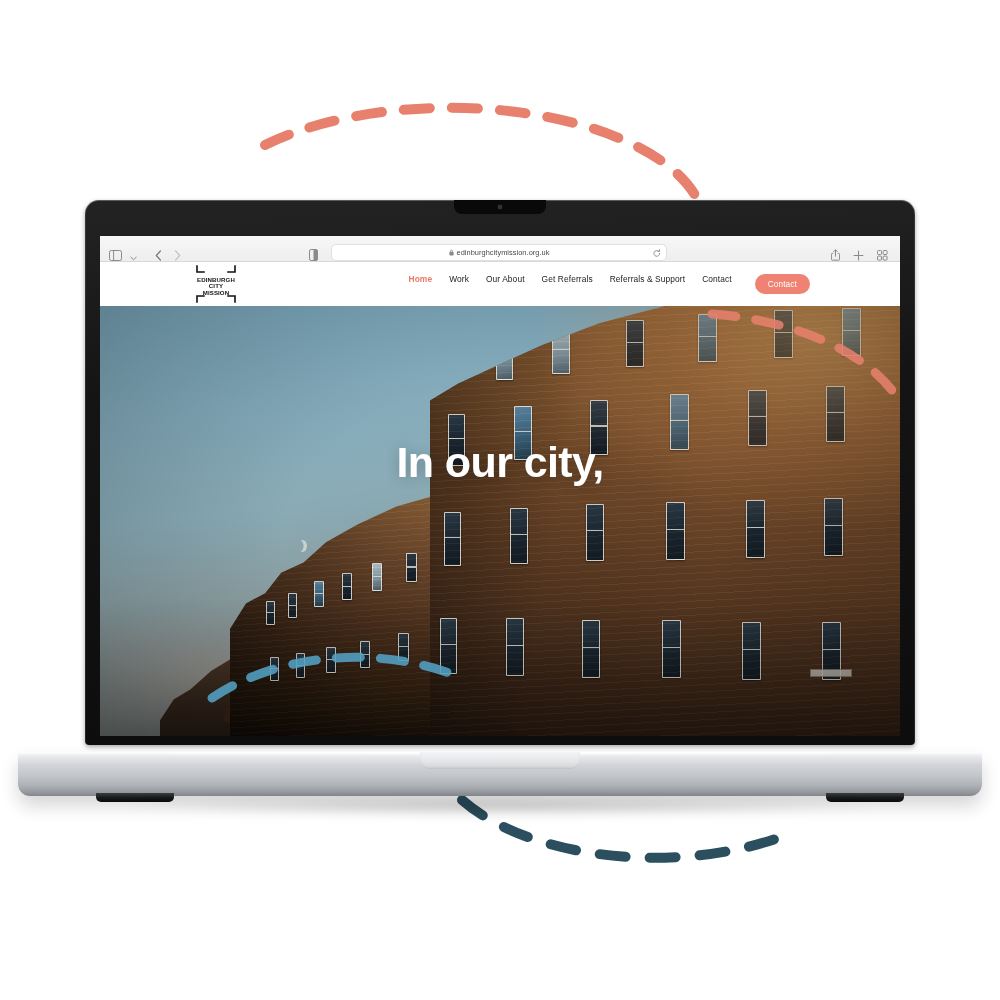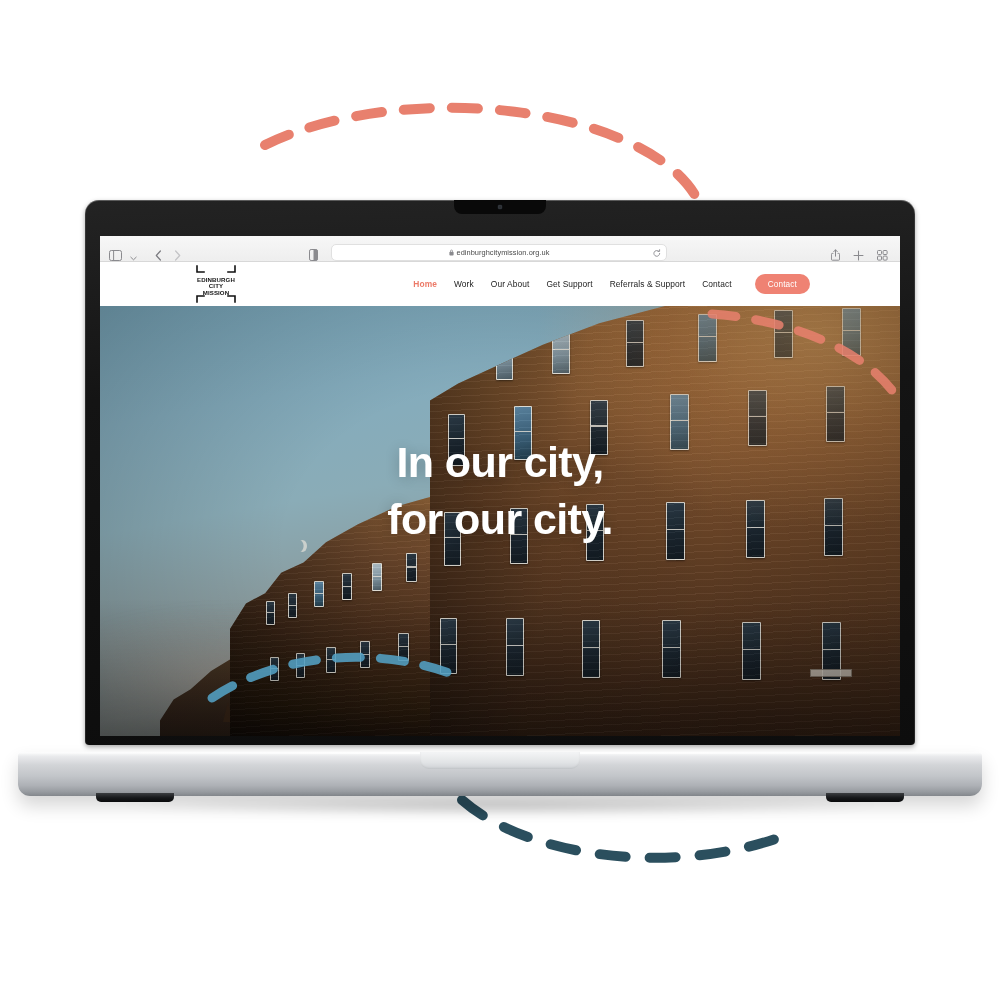--- a/index.html
+++ b/index.html
@@ -174,21 +174,21 @@
     transform: translateY(-50%);
     width: 56px;
     height: 40px;
   }
   .logo svg { display: block; }
 
   .nav {
     margin-left: auto;
     margin-right: 90px;
     display: flex;
-    align-items: center;
+    align-items: flex-start;
     gap: 17px;
   }
   .nav-link {
     font-size: 8.4px;
     color: #1c1c1c;
     letter-spacing: 0.1px;
     white-space: nowrap;
     cursor: pointer;
     text-decoration: none;
   }
@@ -578,21 +578,21 @@
             <text x="28" y="17.6" text-anchor="middle" font-family="Liberation Sans, sans-serif" font-size="6.1" font-weight="bold" fill="#111111" letter-spacing="0.1">EDINBURGH</text>
             <text x="28" y="24.4" text-anchor="middle" font-family="Liberation Sans, sans-serif" font-size="6.1" font-weight="bold" fill="#111111" letter-spacing="0.1">CITY</text>
             <text x="28" y="31.2" text-anchor="middle" font-family="Liberation Sans, sans-serif" font-size="6.1" font-weight="bold" fill="#111111" letter-spacing="0.1">MISSION</text>
           </svg>
         </div>
 
         <nav class="nav">
           <a class="nav-link active" href="#">Home</a>
           <a class="nav-link" href="#">Work</a>
           <a class="nav-link" href="#">Our About</a>
-          <a class="nav-link" href="#">Get Support</a>
+          <a class="nav-link" href="#">Get Referrals</a>
           <a class="nav-link" href="#">Referrals &amp; Support</a>
           <a class="nav-link" href="#">Contact</a>
           <button class="donate-btn">Contact</button>
         </nav>
       </div>
 
       <div class="hero">
 
         <div class="hero-photo">
           <div class="sky"></div>
@@ -659,21 +659,20 @@
         <svg style="position:absolute;left:0;top:0;width:800px;height:430px;z-index:7;pointer-events:none;" viewBox="0 0 800 430">
           <path d="M 112 392 A 210 150 0 0 1 352 368" fill="none" stroke="#53a0c4" stroke-width="9" stroke-linecap="round" stroke-dasharray="24 20" opacity="0.88"></path>
         </svg>
 
         <svg style="position:absolute;left:0;top:0;width:800px;height:430px;z-index:7;pointer-events:none;" viewBox="0 0 800 430">
           <path d="M 612 8 A 230 130 0 0 1 800 96" fill="none" stroke="#e8806e" stroke-width="9" stroke-linecap="round" stroke-dasharray="24 20" opacity="0.86"></path>
         </svg>
 
         <div class="hero-copy">
           <div class="hero-line">In our city,</div>
-          <div class="hero-line">for our city.</div>
         </div>
 
         <div class="coral-band"></div>
       </div>
     </div>
 
     <div class="base"></div>
     <div class="base-notch"></div>
     <div class="foot left"></div>
     <div class="foot right"></div>

